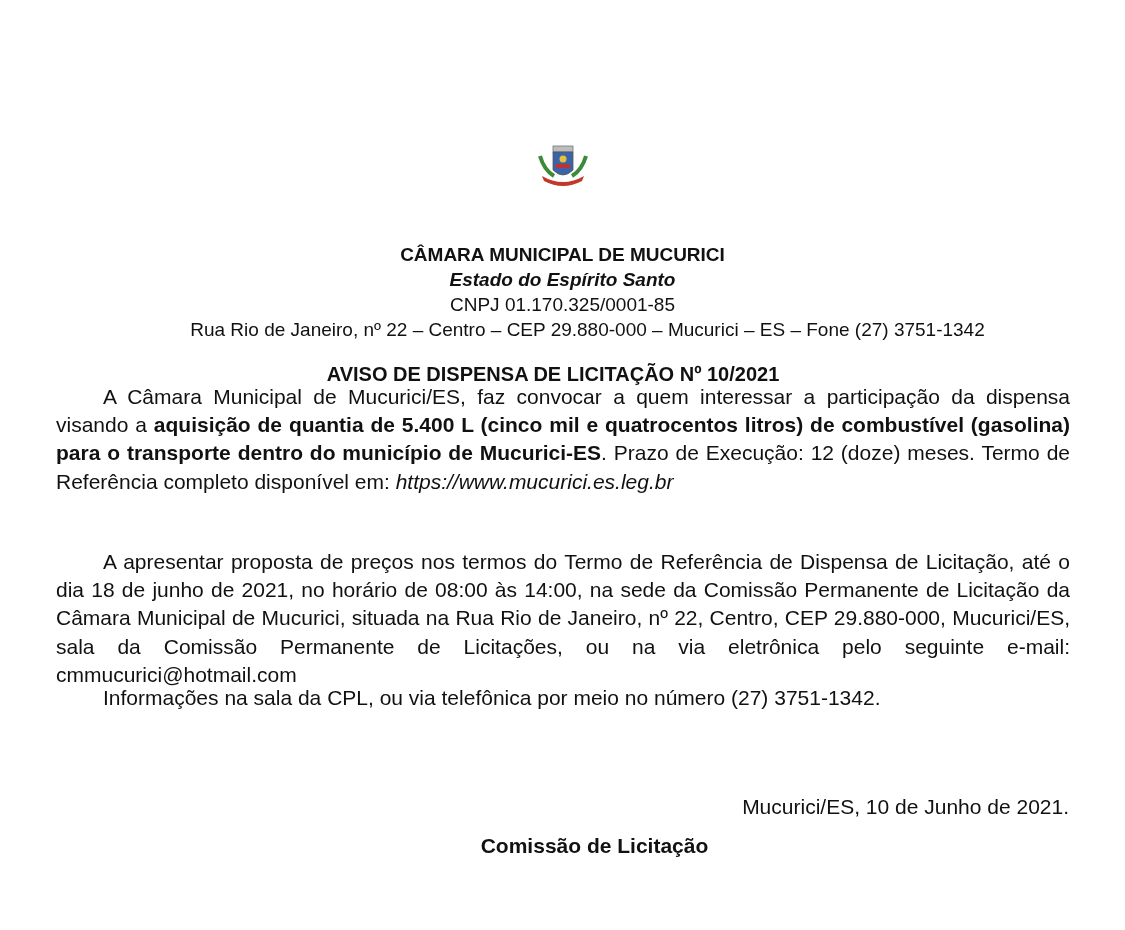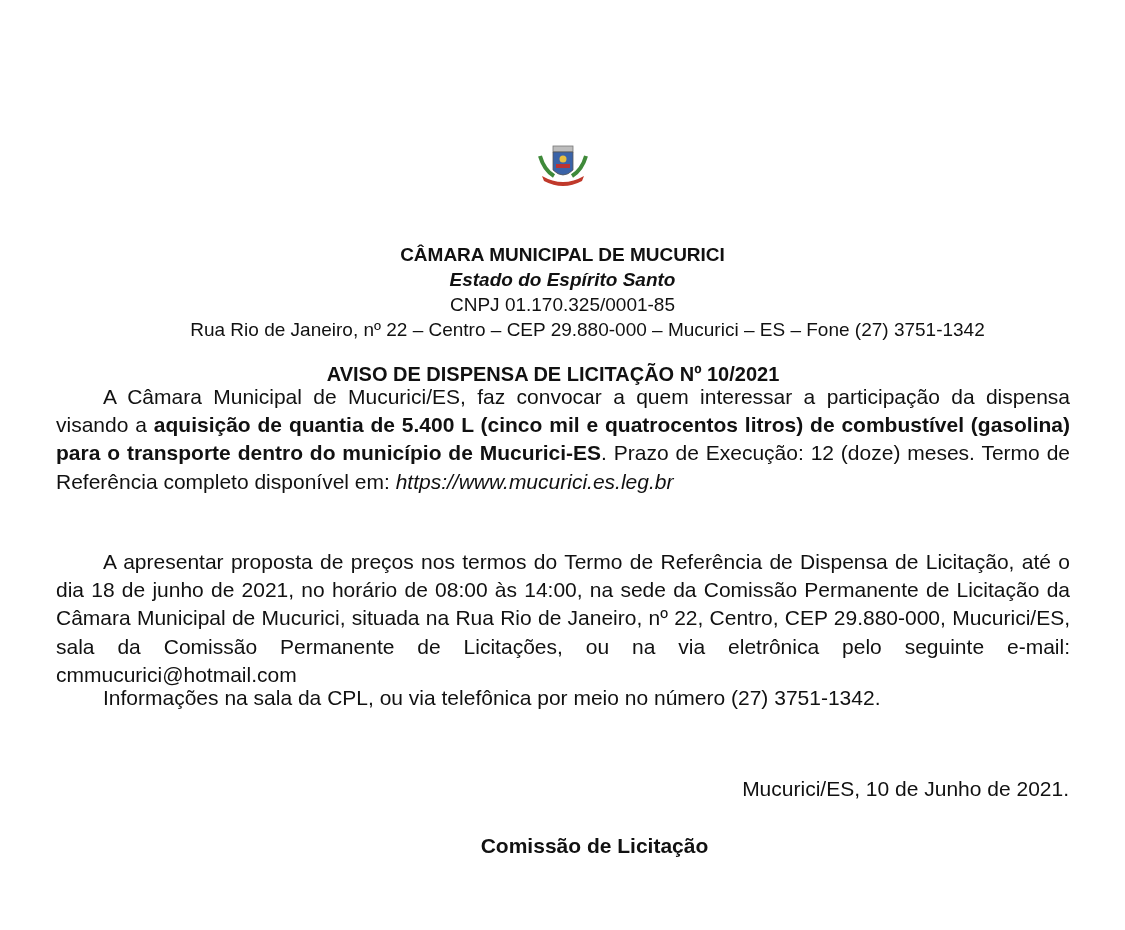--- a/index.html
+++ b/index.html
@@ -11,21 +11,21 @@
   .h3 { top:247px; font-size:19px; }
   .h4 { top:272px; font-size:19px;padding-left:25px; }
   .title { position:absolute; left:0; width:1106px; top:328px; text-align:center; font-size:20px; font-weight:bold;margin-top:35px; }
   .para { position:absolute; left:56px; width:1014px; font-size:21px; line-height:28.2px; text-align:justify; }
   .p1 { top:383px; }
   .p2 { top:548px; }
   .p3 { top:684px; }
   .indent { display:inline-block; width:47px; }
   .b { font-weight:bold; }
   .i { font-style:italic; }
-  .date { position:absolute; right:56px; top:777px; font-size:21px; }
+  .date { position:absolute; right:56px; top:795px; font-size:21px; }
   .sign { position:absolute; left:0; width:1125px; text-align:center; top:834px; font-size:21px; font-weight:bold;margin-left:32px; }
 </style>
 </head>
 <body>
 
 <div class="crest">
   <svg width="54" height="46" viewBox="0 0 54 46">
     <rect x="17" y="2" width="20" height="6" fill="#bdbdbd" stroke="#777" stroke-width="0.8"></rect>
     <path d="M17 8 H37 V26 Q27 36 17 26 Z" fill="#3a63a8" stroke="#555" stroke-width="0.8"></path>
     <circle cx="27" cy="15" r="3.5" fill="#e8c040"></circle>

